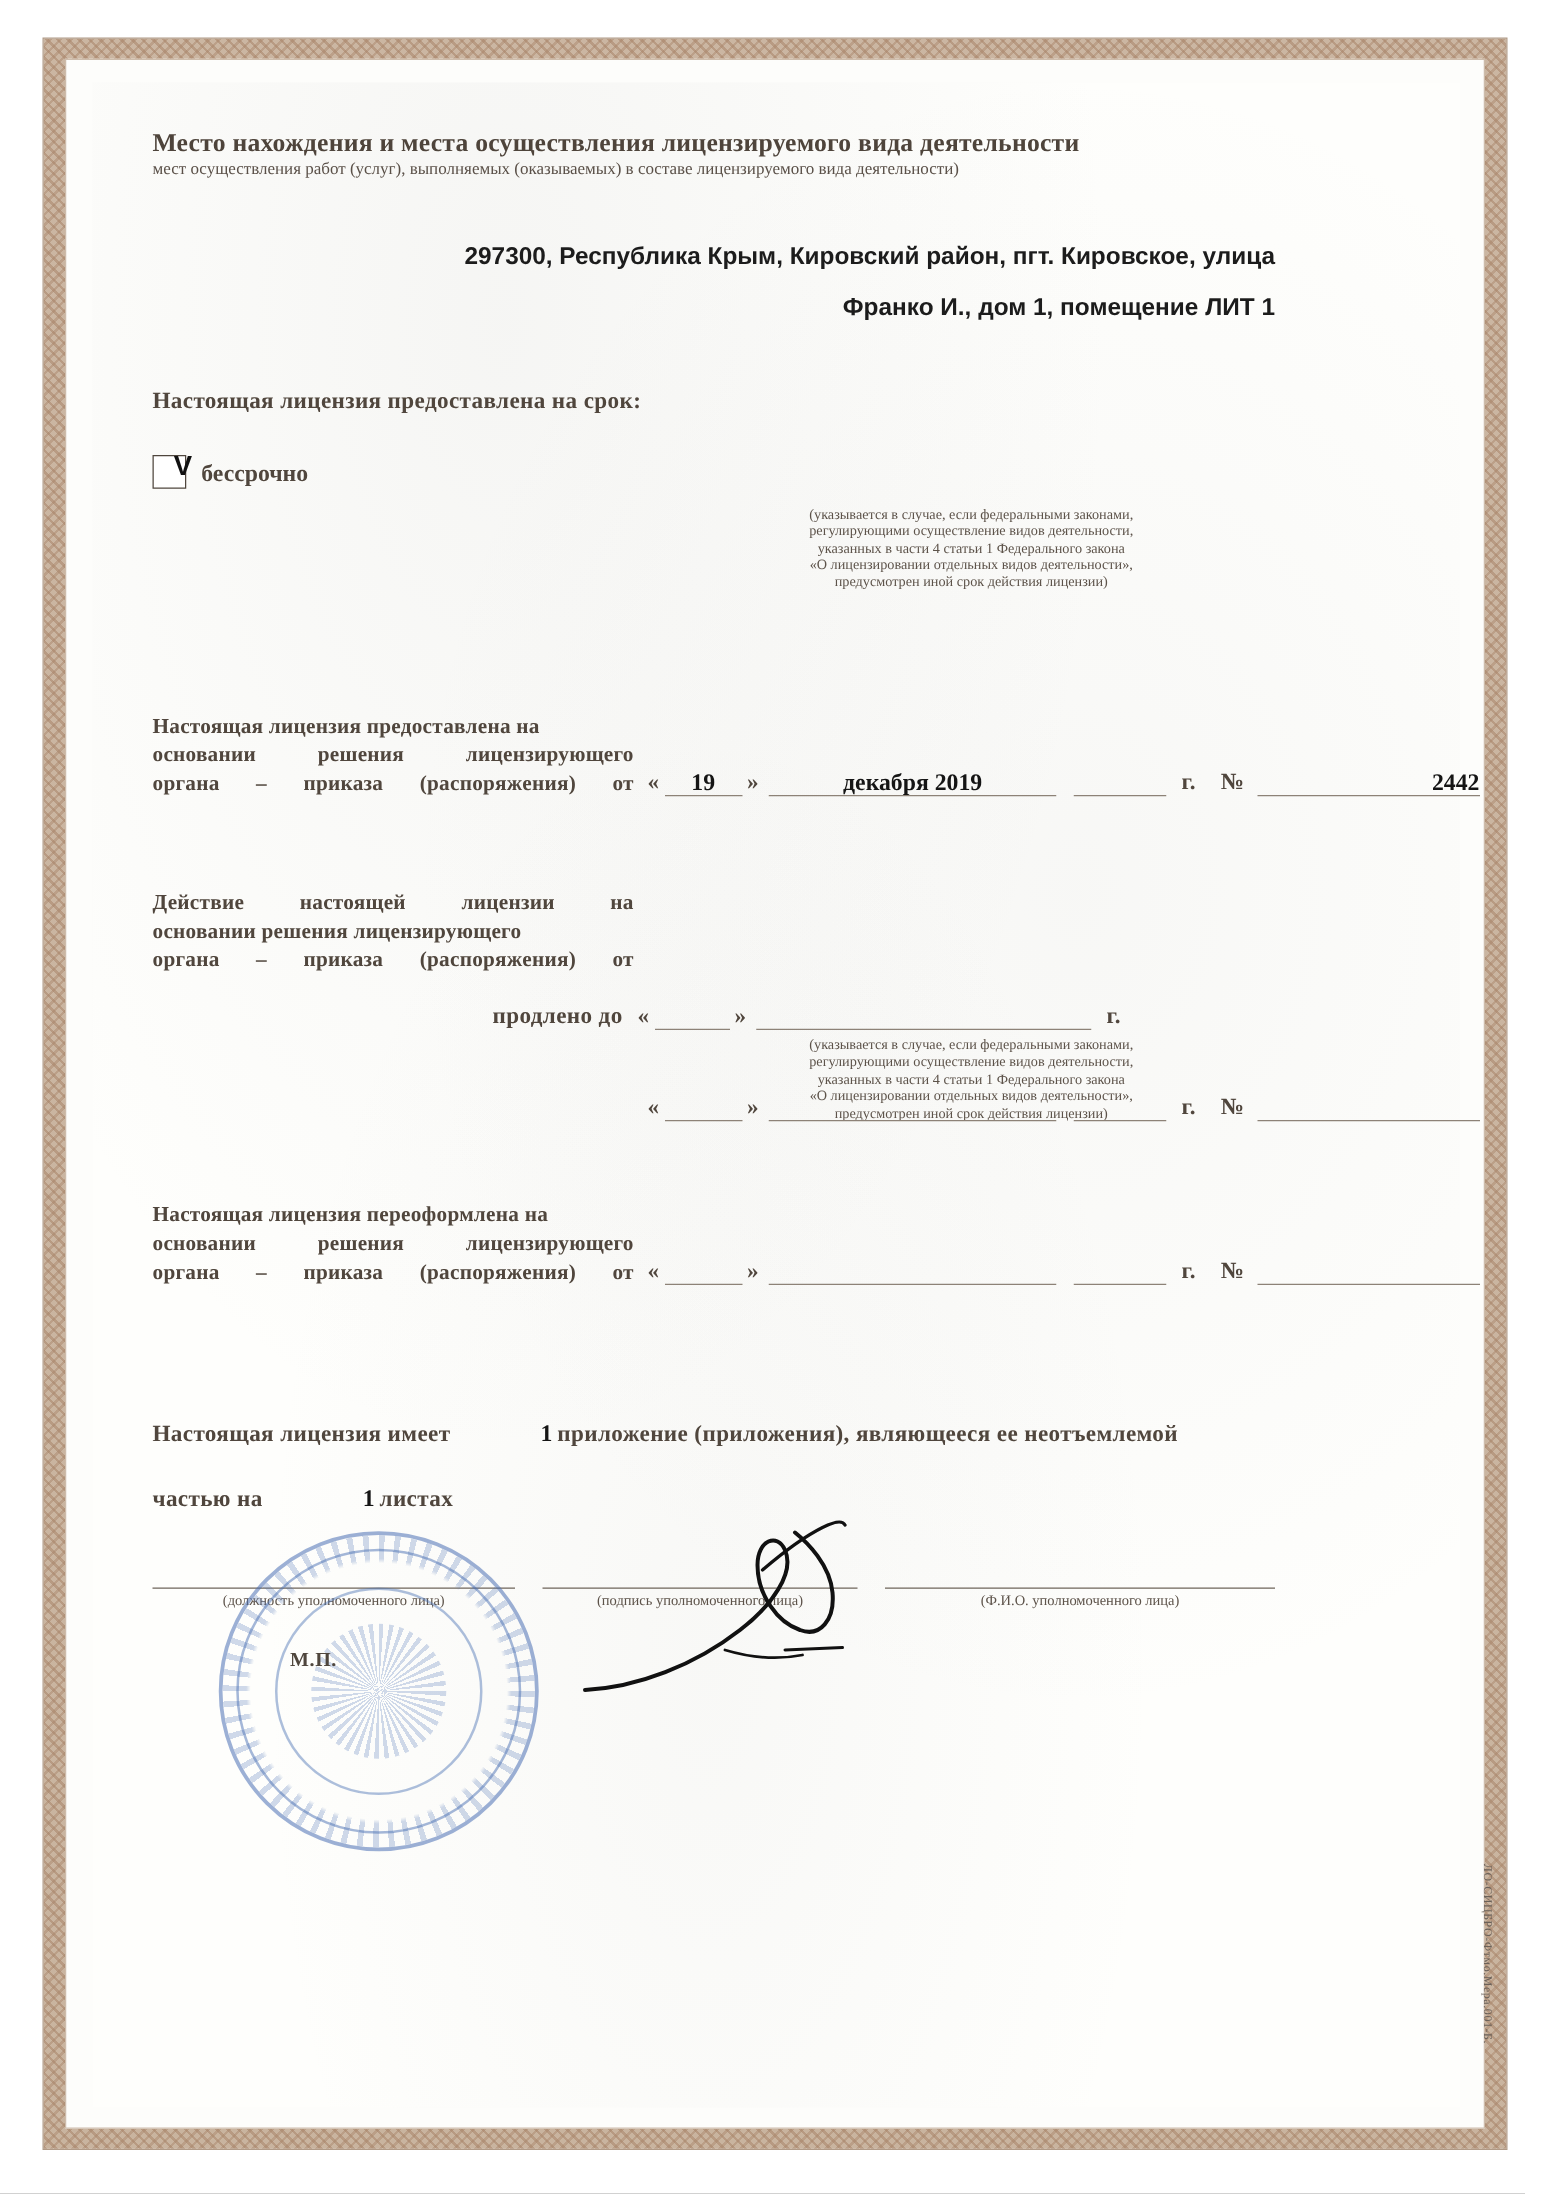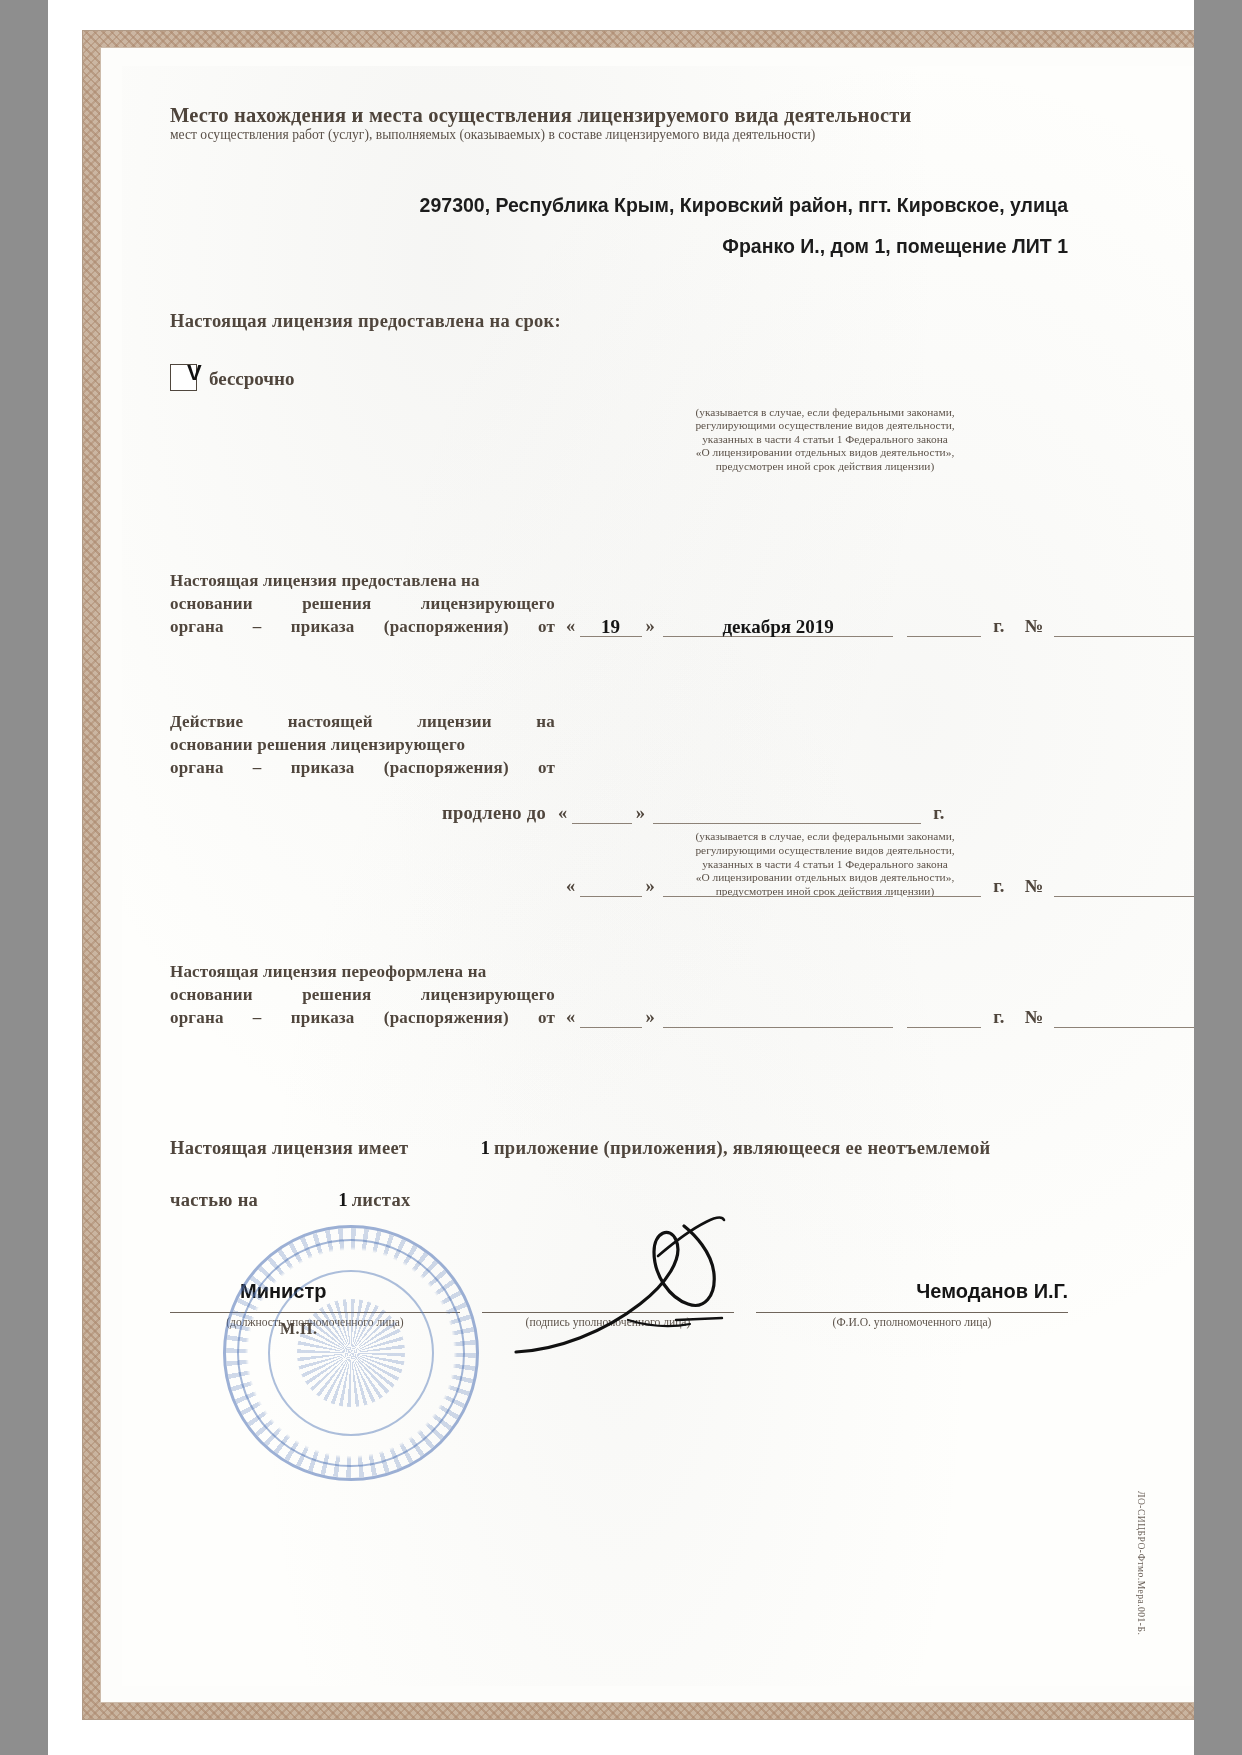--- a/index.html
+++ b/index.html
@@ -2,21 +2,21 @@
 <html><head>
 <meta charset="utf-8">
 <style>
   html, body {
     margin: 0;
     padding: 0;
     background: #8e8e8e;
   }
   .page {
     position: relative;
-    width: 1146px;
+    width: 1242px;
     height: 1755px;
     margin: 0 auto;
     background: #ffffff;
     overflow: hidden;
     font-family: "Liberation Serif", serif;
   }
 
   
   .border-outer {
     position: absolute;
@@ -410,24 +410,20 @@
         <span class="sec-label">приложение (приложения), являющееся ее неотъемлемой</span>
       </div>
       <div style="white-space:nowrap;margin-top:30px">
         <span class="sec-label">частью на</span>
         <span class="fill-hand" style="margin-left:76px">1</span>
         <span class="sec-label">листах</span>
       </div>
     </div>
 
     <div class="sign-block">
-      <div style="display:flex;justify-content:space-between;align-items:flex-end;height:34px">
-        <span class="sign-name" style="margin-left:70px">Министр</span>
-        <span class="sign-name">Чемоданов И.Г.</span>
-      </div>
 
       <div style="display:flex;gap:22px;margin-top:8px">
         <div style="flex:0 0 290px">
           <div class="sign-rule"></div>
           <div class="sign-cap">(должность уполномоченного лица)</div>
         </div>
         <div style="flex:0 0 252px">
           <div class="sign-rule"></div>
           <div class="sign-cap">(подпись уполномоченного лица)</div>
         </div>

